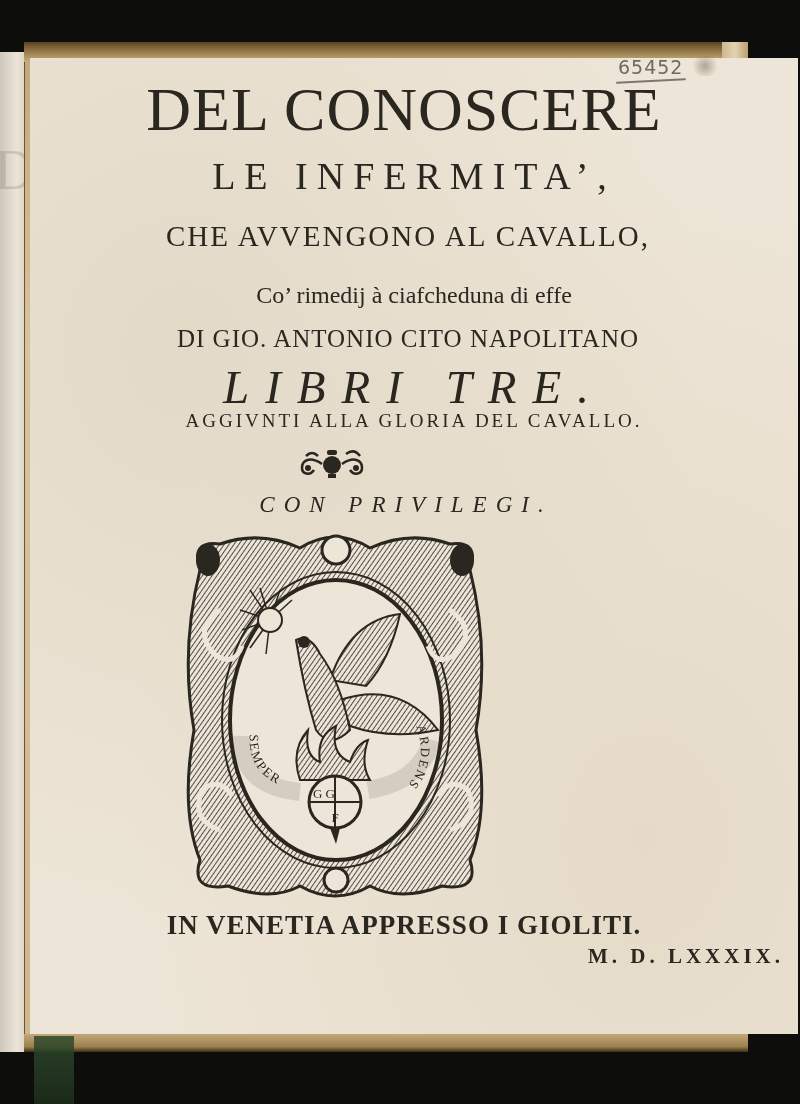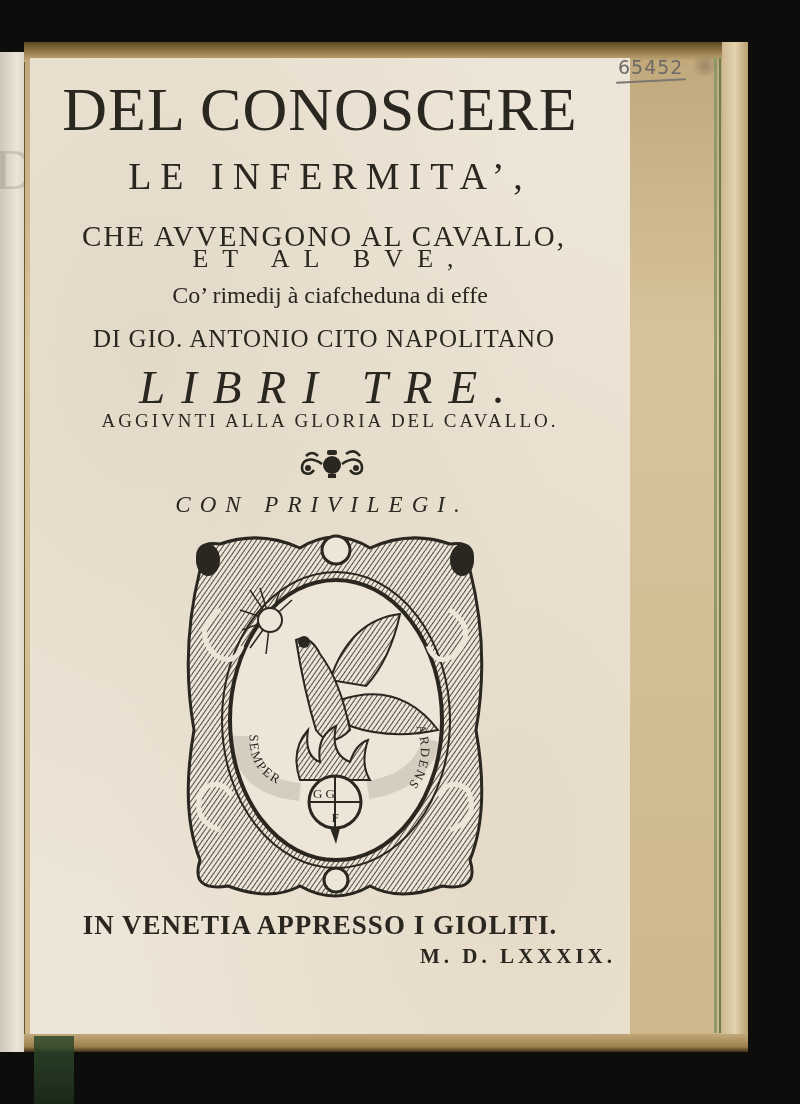--- a/index.html
+++ b/index.html
@@ -35,21 +35,21 @@
     background:linear-gradient(90deg,#cdb890 0%,#e2d3b0 50%,#b99f70 100%);
   }
   .green-rule-a { position:absolute; left:714px; top:58px; width:3px; height:975px; background:#8e9a6a; }
   .green-rule-b { position:absolute; left:719px; top:58px; width:2px; height:975px; background:#6f7d4c; }
   .bookmark {
     position:absolute; left:34px; top:1036px; width:40px; height:68px;
     background:linear-gradient(180deg,#2f4a2c 0%,#1e2e1c 100%);
     opacity:0.85;
   }
   .page {
-    position:absolute; left:30px; top:58px; width:600px; height:976px;
+    position:absolute; left:30px; top:58px; width:768px; height:976px;
     background:
       radial-gradient(ellipse at 20% 30%, rgba(210,195,170,0.35), transparent 60%),
       radial-gradient(ellipse at 80% 80%, rgba(215,198,170,0.35), transparent 60%),
       #ede5d7;
     color:#2a2620;
   }
   .line { position:absolute; left:0; width:100%; text-align:center; white-space:nowrap; }
   .t1 { top:16px; font-size:62px; letter-spacing:1px; left:-10px; }
   .t2 { top:96px; font-size:38px; letter-spacing:9px; }
   .t3 { top:150px; font-size:29px; letter-spacing:2px; left:-6px;margin-top:12px; }
@@ -89,21 +89,20 @@
 <div class="bookmark"></div>
 
 <div class="page">
   <div class="corner-stain"></div>
   <div class="shelfmark">65452</div>
   <div class="shelfmark-line"></div>
 
   <div class="line t1">DEL CONOSCERE</div>
   <div class="line t2">LE INFERMITA’,</div>
   <div class="line t3">CHE AVVENGONO AL CAVALLO,</div>
-  <div class="line t4">ET AL BVE,</div>
   <div class="line t6">DI GIO. ANTONIO CITO NAPOLITANO</div>
   <div class="line t5">Co’ rimedij à ciafcheduna di effe</div>
   <div class="line t7">LIBRI TRE.</div>
   <div class="line t8">AGGIVNTI ALLA GLORIA DEL CAVALLO.</div>
 
   <svg class="orn" viewBox="0 0 72 34">
     <ellipse cx="36" cy="19" rx="9" ry="9" fill="#2a2620"></ellipse>
     <rect x="31" y="4" width="10" height="5" rx="2" fill="#2a2620"></rect>
     <rect x="32" y="28" width="8" height="4" fill="#2a2620"></rect>
     <path d="M26 18 C14 10, 6 14, 6 22 C6 28, 14 30, 18 24 M10 10 q6 -6 12 0" stroke="#2a2620" stroke-width="2.5" fill="none"></path>

